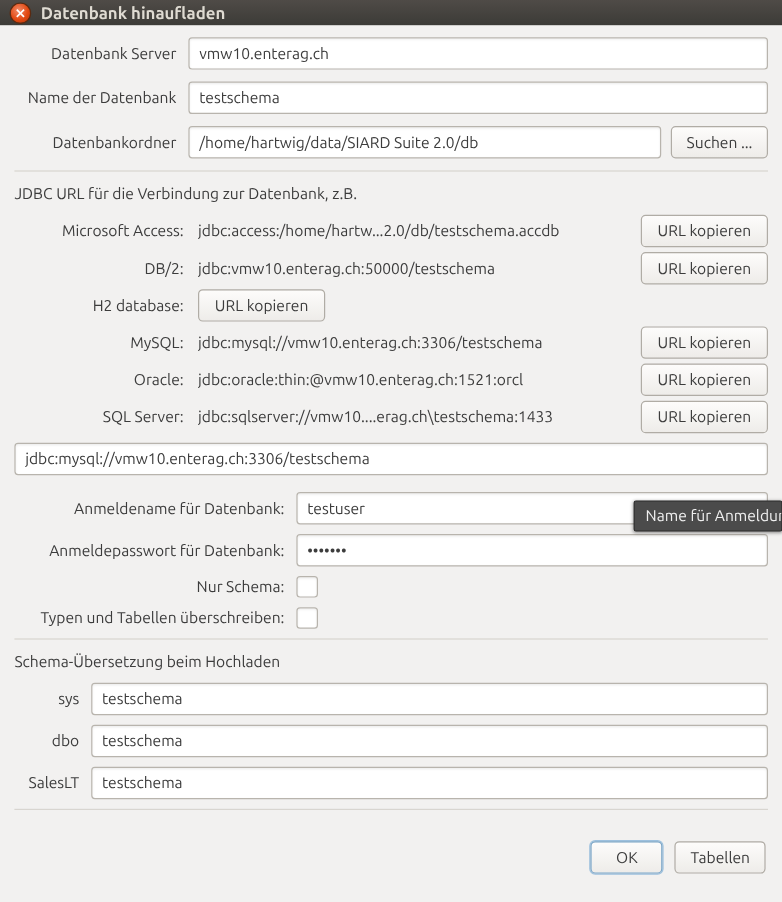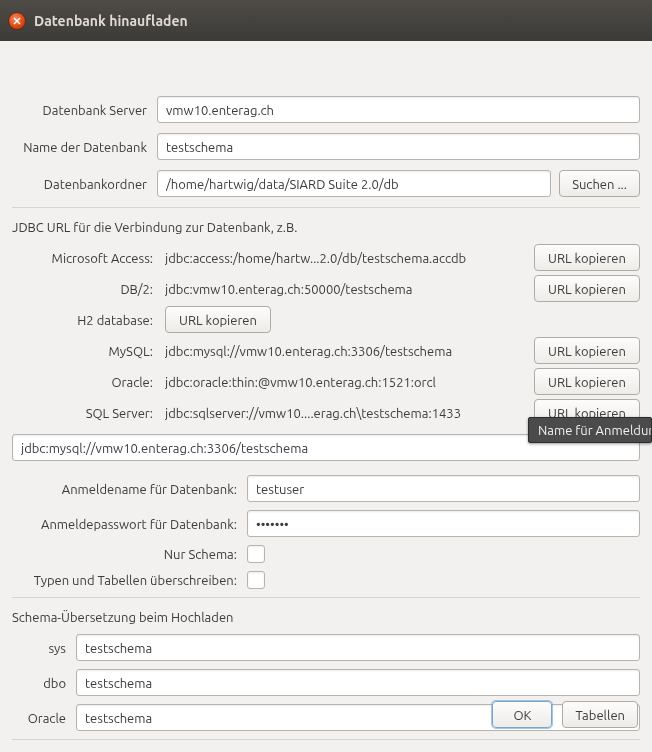--- a/index.html
+++ b/index.html
@@ -8,21 +8,21 @@
     font-family: "Ubuntu", "Segoe UI", Arial, sans-serif;
     font-size: 13px;
     color: #3c3c3c;
     background: #f2f1f0;
     width: 652px;
     height: 752px;
     overflow: hidden;
     position: relative;
   }
   .titlebar {
-    height: 41px;
+    height: 21px;
     background: linear-gradient(to bottom, #4f4b47 0%, #3c3b37 100%);
     display: flex;
     align-items: center;
     padding: 0 8px;
     gap: 8px;
   }
   .close-btn {
     width: 18px; height: 18px;
     border-radius: 50%;
     background: radial-gradient(circle at 40% 35%, #f28c6a 0%, #e24912 55%, #b13408 100%);
@@ -31,21 +31,20 @@
     cursor: pointer;
   }
   .close-btn svg { width: 10px; height: 10px; }
   .title {
     color: #dfdbd2;
     font-weight: bold;
     font-size: 14px;
   }
   .content {
     padding: 10px 12px 10px 12px;
-    margin-top: 45px;
   }
   .form-row {
     display: flex;
     align-items: center;
     margin-bottom: 10px;
   }
   .form-row > label {
     width: 145px;
     text-align: right;
     padding-right: 10px;
@@ -269,21 +268,21 @@
 
   <div class="schema-row">
     <label>sys</label>
     <input type="text" value="testschema" style="">
   </div>
   <div class="schema-row">
     <label>dbo</label>
     <input type="text" value="testschema" style="">
   </div>
   <div class="schema-row">
-    <label>Oracle</label>
+    <label>SalesLT</label>
     <input type="text" value="testschema" style="">
   </div>
 
   <hr class="sep">
 
 </div>
 
 <div class="footer">
   <button class="btn primary">OK</button>
   <button class="btn">Tabellen</button>

